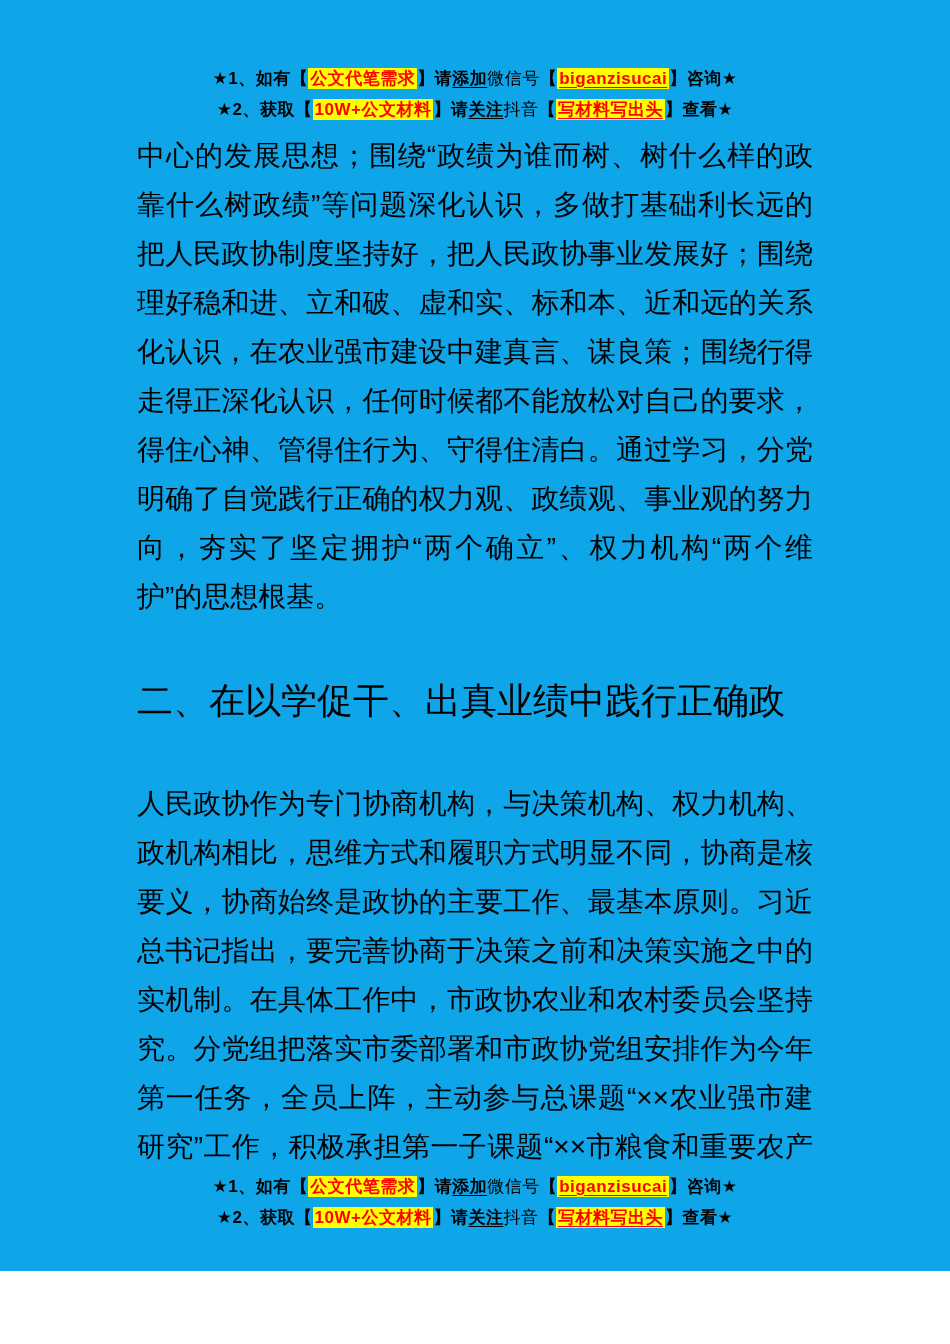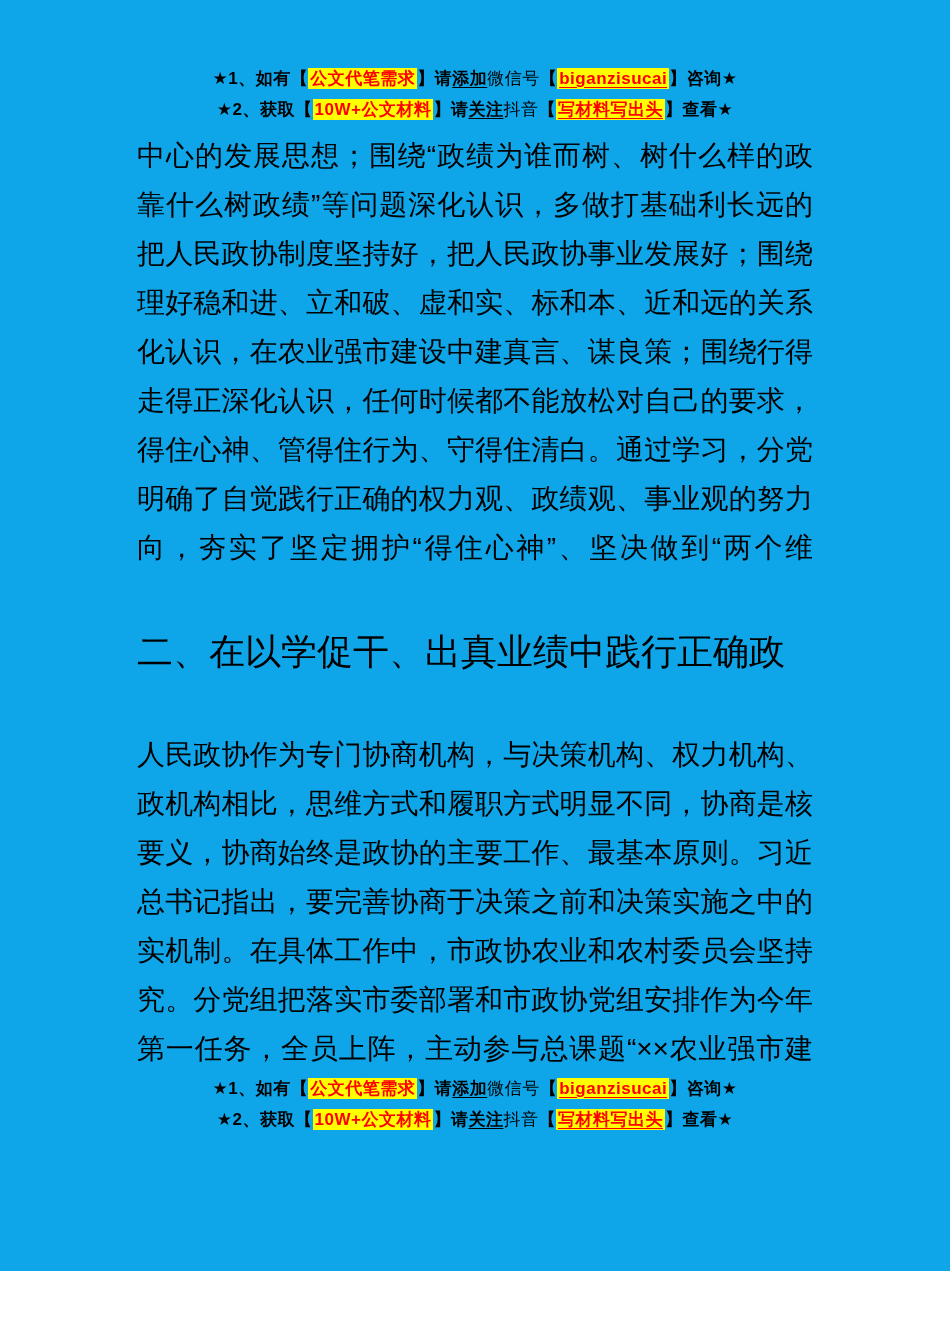--- a/index.html
+++ b/index.html
@@ -73,31 +73,33 @@
   <div class="content">
     <div class="para para-1">
         <div class="tline">中心的发展思想；围绕“政绩为谁而树、树什么样的政绩</div>
         <div class="tline">靠什么树政绩”等问题深化认识，多做打基础利长远的事</div>
         <div class="tline">把人民政协制度坚持好，把人民政协事业发展好；围绕处</div>
         <div class="tline">理好稳和进、立和破、虚和实、标和本、近和远的关系深</div>
         <div class="tline">化认识，在农业强市建设中建真言、谋良策；围绕行得端</div>
         <div class="tline">走得正深化认识，任何时候都不能放松对自己的要求，稳</div>
         <div class="tline">得住心神、管得住行为、守得住清白。通过学习，分党组</div>
         <div class="tline">明确了自觉践行正确的权力观、政绩观、事业观的努力方</div>
-        <div class="tline">向，夯实了坚定拥护“得住心神”、坚决做到“两个维</div>
+        <div class="tline">向，夯实了坚定拥护“两个确立”、权力机构“两个维</div>
+        <div class="tline last">护”的思想根基。</div>
       </div>
     <div class="heading">二、在以学促干、出真业绩中践行正确政绩观</div>
     <div class="para para-2 justify-all">
         <div class="tline">人民政协作为专门协商机构，与决策机构、权力机构、行</div>
         <div class="tline">政机构相比，思维方式和履职方式明显不同，协商是核心</div>
         <div class="tline">要义，协商始终是政协的主要工作、最基本原则。习近平</div>
         <div class="tline">总书记指出，要完善协商于决策之前和决策实施之中的落</div>
         <div class="tline">实机制。在具体工作中，市政协农业和农村委员会坚持协</div>
         <div class="tline">究。分党组把落实市委部署和市政协党组安排作为今年的</div>
         <div class="tline">第一任务，全员上阵，主动参与总课题“××农业强市建设</div>
+        <div class="tline last">研究”工作，积极承担第一子课题“××市粮食和重要农产</div>
       </div>
   </div>
 
   <div class="banner bottom">
     <div class="bline"><span>★1、如有</span><span>【</span><span class="hl">公文代笔需求</span><span>】</span><span>请</span><span class="u-black">添加</span><span class="normal">微信号</span><span>【</span><span class="hl u">biganzisucai</span><span>】</span><span>咨询★</span></div>
     <div class="bline"><span>★2、获取</span><span>【</span><span class="hl">10W+公文材料</span><span>】</span><span>请</span><span class="u-black">关注</span><span class="normal">抖音</span><span>【</span><span class="hl u">写材料写出头</span><span>】</span><span>查看★</span></div>
   </div>
 
 </div>
 

